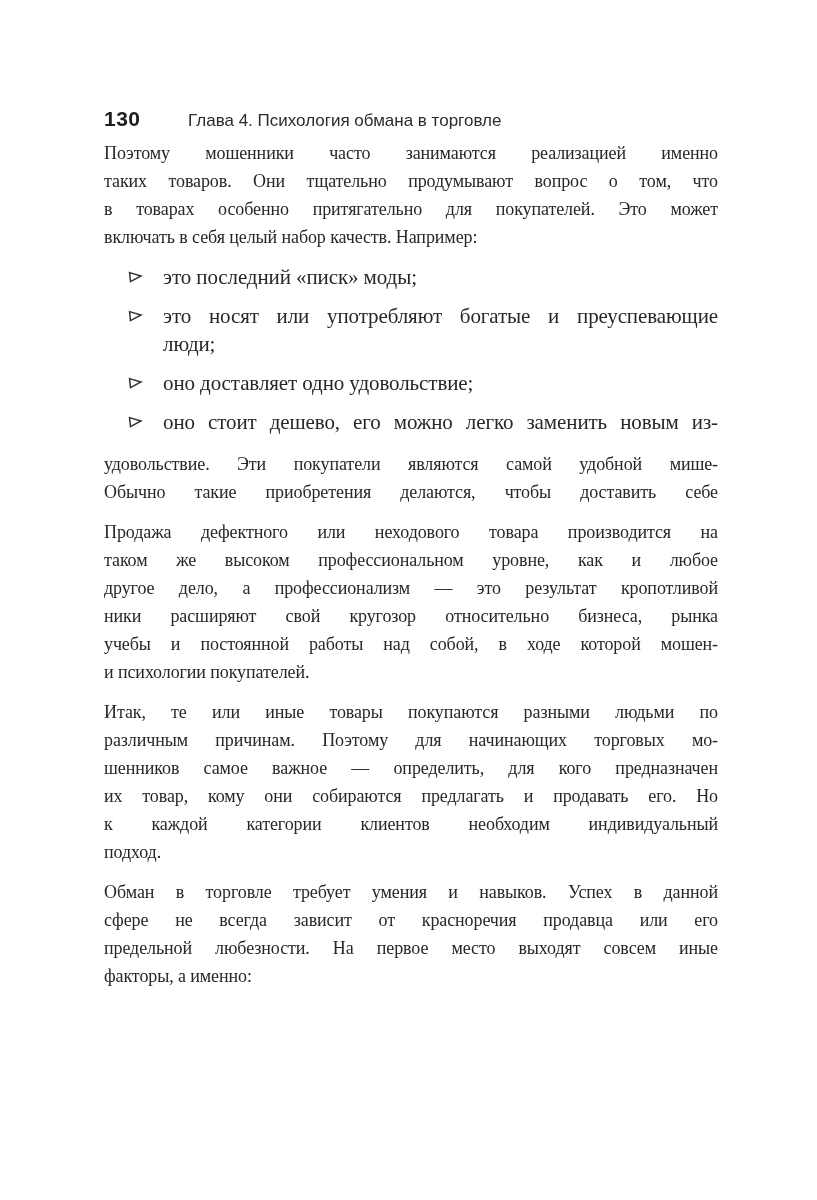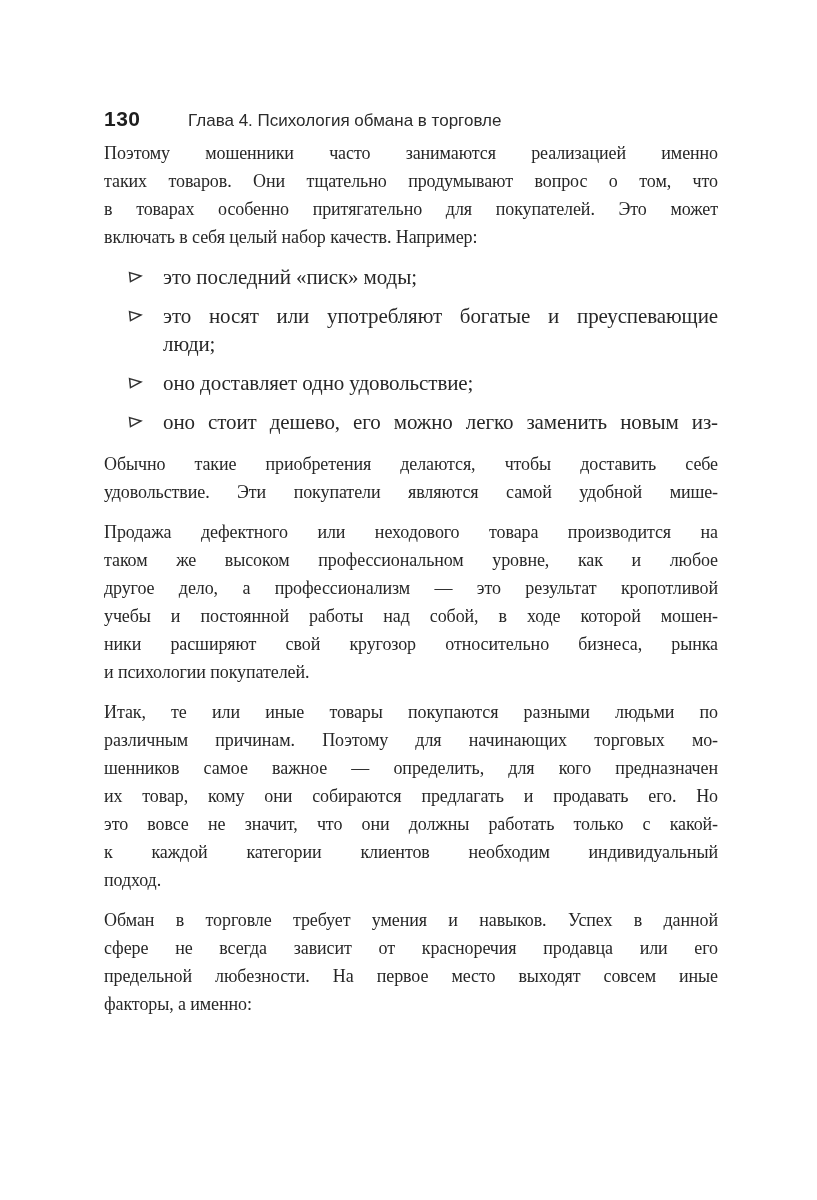--- a/index.html
+++ b/index.html
@@ -134,37 +134,36 @@
         <li>
           <span class="bullet">
             <svg width="15" height="15" viewBox="0 0 15 15">
               <path d="M2 3 L13 7.5 L2 12 Z" fill="none" stroke="#333333" stroke-width="1.5" stroke-linejoin="miter"></path>
             </svg>
           </span>
           <span class="line">оно стоит дешево, его можно легко заменить новым из-</span>
         </li>
       </ul>
       <p class="para">
+        <span class="line">удовольствие. Эти покупатели являются самой удобной мише-</span>
         <span class="line">Обычно такие приобретения делаются, чтобы доставить себе</span>
-        <span class="line">удовольствие. Эти покупатели являются самой удобной мише-</span>
       </p>
       <p class="para">
         <span class="line">Продажа дефектного или неходового товара производится на</span>
         <span class="line">таком же высоком профессиональном уровне, как и любое</span>
         <span class="line">другое дело, а профессионализм — это результат кропотливой</span>
+        <span class="line">ники расширяют свой кругозор относительно бизнеса, рынка</span>
         <span class="line">учебы и постоянной работы над собой, в ходе которой мошен-</span>
-        <span class="line">ники расширяют свой кругозор относительно бизнеса, рынка</span>
         <span class="line last">и психологии покупателей.</span>
       </p>
       <p class="para">
         <span class="line">Итак, те или иные товары покупаются разными людьми по</span>
         <span class="line">различным причинам. Поэтому для начинающих торговых мо-</span>
         <span class="line">шенников самое важное — определить, для кого предназначен</span>
         <span class="line">их товар, кому они собираются предлагать и продавать его. Но</span>
-        <span class="line">это вовсе не значит, что они должны работать только с какой-</span>
         <span class="line">к каждой категории клиентов необходим индивидуальный</span>
         <span class="line last">подход.</span>
       </p>
       <p class="para">
         <span class="line">Обман в торговле требует умения и навыков. Успех в данной</span>
         <span class="line">сфере не всегда зависит от красноречия продавца или его</span>
         <span class="line">предельной любезности. На первое место выходят совсем иные</span>
         <span class="line last">факторы, а именно:</span>
       </p>
     </div>

